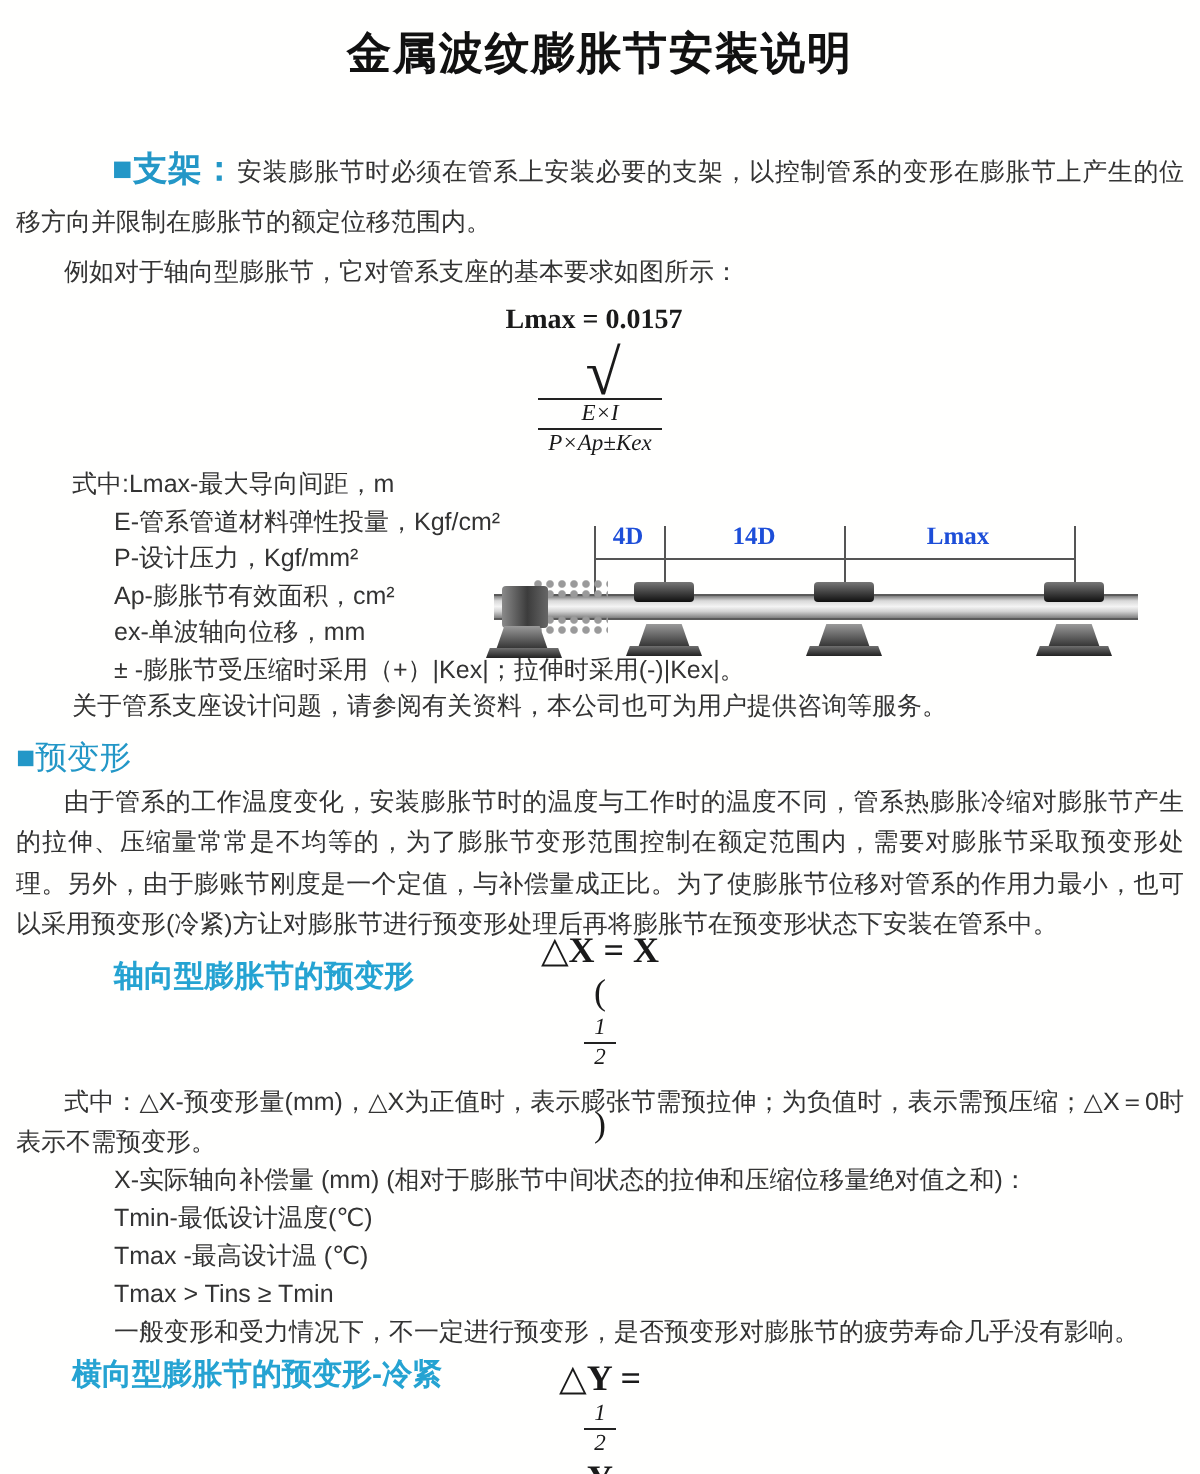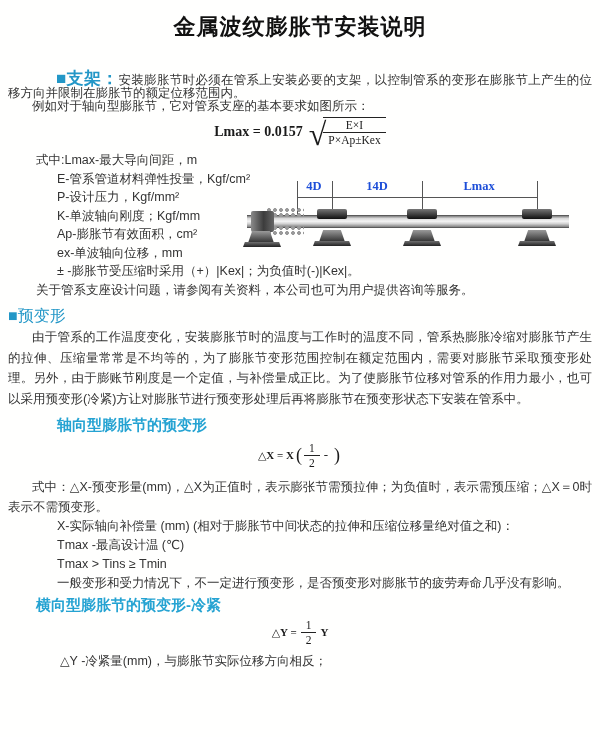--- a/index.html
+++ b/index.html
@@ -21,63 +21,65 @@
     text-align:center;
     font-size:22px;
     line-height:30px;
     font-weight:700;
     color:#111;
     letter-spacing:1px;
     margin-bottom:30px;
   }
   p.body-text{
     font-size:12.5px;
-    line-height:13px;
+    line-height:25px;
     text-align:justify;
   }
   p.support-para{text-indent:48px;}
   .inline-sec-head{
     color:var(--accent);
     font-size:17px;
     font-weight:700;
   }
   p.example-line{text-indent:24px;margin-bottom:4px;}
 
   
   .formula{
     display:flex;
     justify-content:center;
     align-items:center;
     font-family:"Liberation Serif","DejaVu Serif",serif;
     color:var(--formula-ink);
     margin:2px 0 4px 0;
+    flex-direction:column;
   }
   .formula .f-lhs{font-weight:700;font-size:14px;margin-right:6px;}
   .frac{
     display:inline-flex;
     flex-direction:column;
     text-align:center;
     font-size:11.5px;
     line-height:14px;
+    font-style:italic;
     justify-content:space-between;
   }
   .frac .num{border-bottom:1px solid #222;padding:0 5px;}
   .frac .den{padding:0 5px;}
   .radical{
     font-size:32px;
     font-weight:400;
     line-height:30px;
     margin-right:-3px;
     transform:translateY(2px);
     font-style:normal;
   }
   .under-root{border-top:1.5px solid #222;}
   .paren{font-size:18px;font-weight:400;margin:0 2px;font-style:normal;}
   .f-op{font-size:13px;margin:0 4px;font-style:normal;}
-  .f-var{font-weight:700;font-size:11px;font-style:normal;}
+  .f-var{font-weight:700;font-size:18px;font-style:normal;}
   .formula-dx{height:36px;}
   .formula-dy{height:30px;margin-bottom:4px;}
 
   
   .def-wrapper{position:relative;margin-bottom:6px;}
   ul.def-list{list-style:none;}
   ul.def-list li{
     font-size:12.5px;
     line-height:18.5px;
     padding-left:49px;
@@ -165,24 +167,23 @@
     <span class="num">E×I</span>
     <span class="den">P×Ap±Kex</span>
   </span>
 </div>
 
 <div class="def-wrapper">
   <ul class="def-list">
     <li class="lead-line">式中:Lmax-最大导向间距，m</li>
     <li>E-管系管道材料弹性投量，Kgf/cm²</li>
     <li>P-设计压力，Kgf/mm²</li>
-    <li>K-单波轴向刚度；Kgf/mm</li>
     <li>Ap-膨胀节有效面积，cm²</li>
     <li>ex-单波轴向位移，mm</li>
-    <li>± -膨胀节受压缩时采用（+）|Kex|；为负值时(-)|Kex|。</li>
+    <li>± -膨胀节受压缩时采用（+）|Kex|；拉伸时采用(-)|Kex|。</li>
     <li class="lead-line">关于管系支座设计问题，请参阅有关资料，本公司也可为用户提供咨询等服务。</li>
   </ul>
 
   <div class="diagram">
     <span class="dim-label" style="left:69px">4D</span>
     <span class="dim-label" style="left:132px">14D</span>
     <span class="dim-label" style="left:234px">Lmax</span>
     <div class="dim-line"></div>
     <div class="tick" style="left:52px"></div>
     <div class="tick" style="left:87px"></div>
@@ -225,20 +226,21 @@
     <span class="den">2</span>
   </span>
   <span class="f-op">-</span>
   <span class="paren">)</span>
 </div>
 
 <p class="body-text explain-para">式中：△X-预变形量(mm)，△X为正值时，表示膨张节需预拉伸；为负值时，表示需预压缩；△X＝0时表示不需预变形。</p>
 
 <ul class="def-list def-list2">
   <li>X-实际轴向补偿量 (mm) (相对于膨胀节中间状态的拉伸和压缩位移量绝对值之和)：</li>
+  <li>Tmin-最低设计温度(℃)</li>
   <li>Tmax -最高设计温 (℃)</li>
   <li>Tmax &gt; Tins ≥ Tmin</li>
   <li>一般变形和受力情况下，不一定进行预变形，是否预变形对膨胀节的疲劳寿命几乎没有影响。</li>
 </ul>
 
 <div class="sub-head lateral">横向型膨胀节的预变形-冷紧</div>
 
 <div class="formula formula-dy">
   <span class="f-var">△Y =</span>
   <span class="frac" style="margin:0 4px;">

